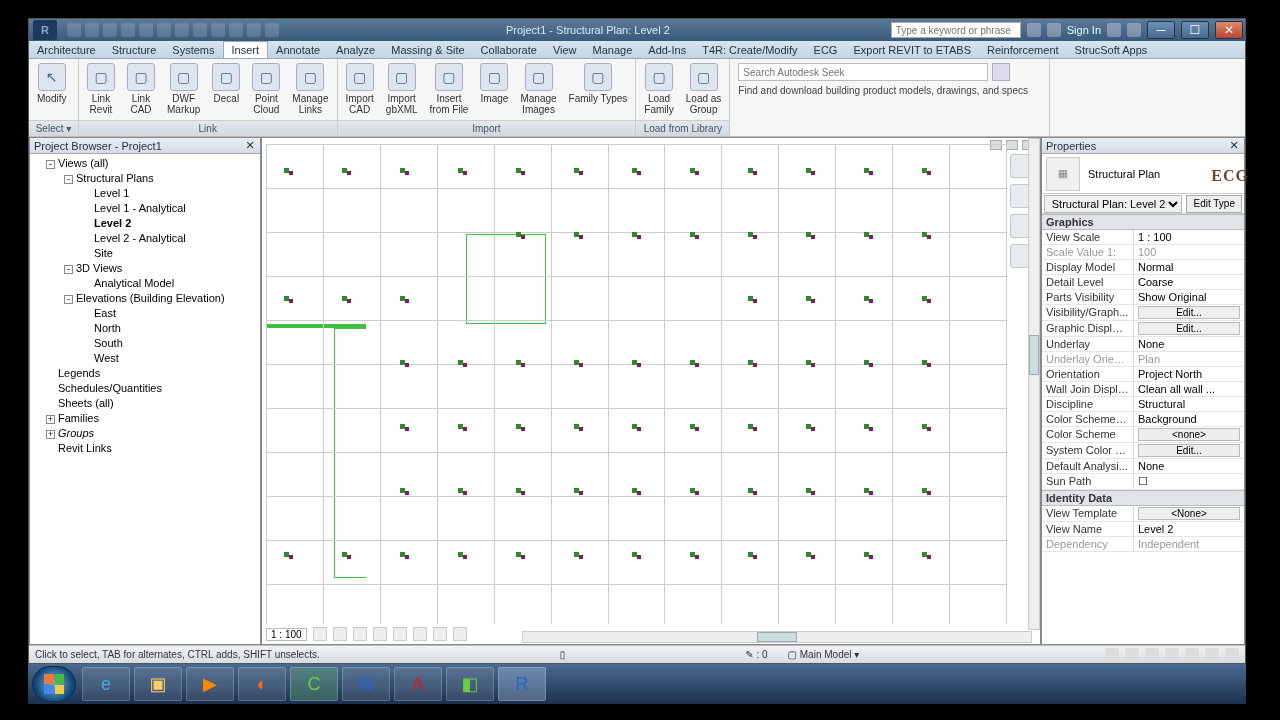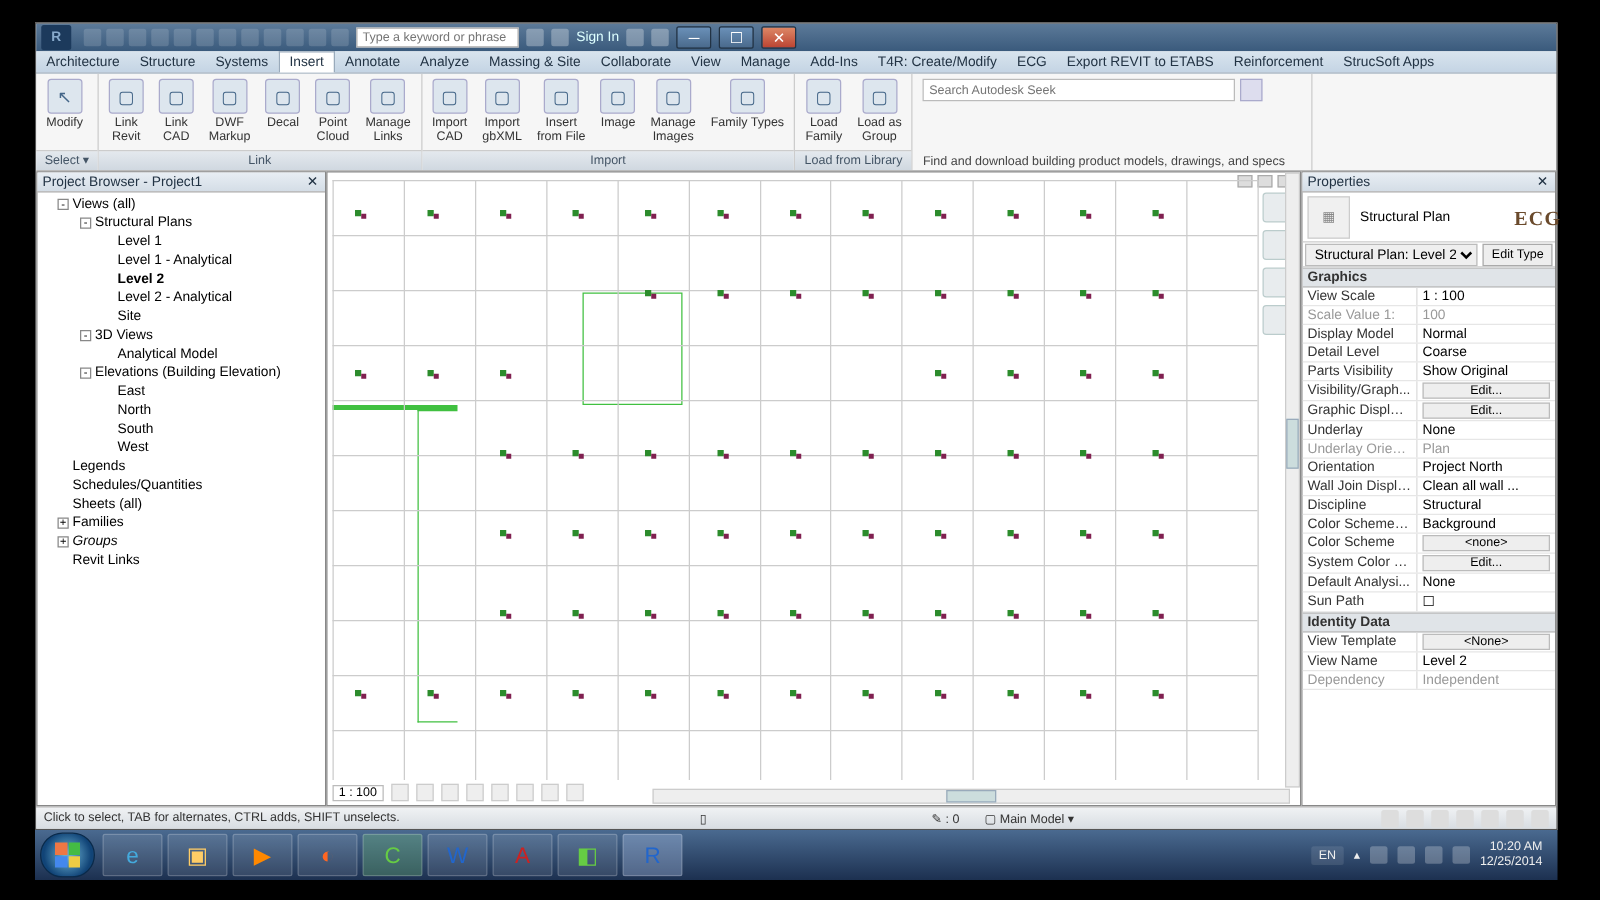--- a/index.html
+++ b/index.html
@@ -18,21 +18,21 @@
 .menubar { height: 18px; background: linear-gradient(#d8e4ee,#c4d4e4); display: flex; font-size: 11px; align-items: stretch; border-bottom: 1px solid #9ab; }
 .menubar div { padding: 2px 8px; color: #234; cursor: default; display:flex;align-items:center; }
 .menubar .active { background: #fff; border-top: 1px solid #9ab; border-left: 1px solid #9ab; border-right: 1px solid #9ab; }
 .ribbon { height: 78px; background: #f6f6f6; display: flex; border-bottom: 1px solid #bbb; }
 .ribbon-panel { border-right: 1px solid #ccc; display: flex; flex-direction: column; }
 .panel-body { flex: 1; display: flex; align-items: flex-start; padding: 2px; }
 .panel-title { height: 16px; background: linear-gradient(#e4e9ee,#d0d8e0); font-size: 10px; color: #456; text-align: center; line-height: 16px; border-top: 1px solid #ccc; }
 .rbtn { display: flex; flex-direction: column; align-items: center; padding: 2px 6px; cursor: default; }
 .rbtn .ric { width: 28px; height: 28px; background: #dde6ee; border: 1px solid #aac; border-radius: 3px; margin-bottom: 2px; display:flex;align-items:center;justify-content:center;font-size:14px;color:#468; }
 .rbtn .rlbl { font-size: 10px; color: #333; text-align: center; line-height: 11px; white-space: nowrap; }
-.seek-panel { flex-direction: column; padding: 4px 8px; width: 320px; gap: 39px; }
+.seek-panel { flex-direction: column; padding: 4px 8px; width: 320px; }
 .seek-panel input { width: 250px; height: 18px; border: 1px solid #bbb; font-size: 10px; padding: 0 4px; color: #888; }
 .seek-panel .desc { font-size: 10px; color: #444; margin-top: 4px; }
 .workspace { flex: 1; display: flex; min-height: 0; background: #888; }
 .pbrowser { width: 232px; background: #fff; border: 1px solid #888; display: flex; flex-direction: column; }
 .pbrowser-hdr, .prop-hdr { height: 16px; background: linear-gradient(#e8eef4,#d4dde6); border-bottom: 1px solid #aaa; display: flex; align-items: center; padding: 0 4px; font-size: 11px; color: #234; }
 .pbrowser-hdr .x, .prop-hdr .x { margin-left: auto; width: 12px; text-align: center; cursor: default; font-family: Arial; }
 .tree { flex: 1; overflow: auto; padding: 2px; font-size: 11px; line-height: 15px; }
 .tree-item { white-space: nowrap; cursor: default; color: #000; }
 .tree-item.bold { font-weight: bold; }
 .exp { display: inline-block; width: 9px; height: 9px; border: 1px solid #888; text-align: center; line-height: 7px; font-size: 9px; margin-right: 3px; }
@@ -100,20 +100,21 @@
       <span></span>
       <span></span>
       <span></span>
       <span></span>
       <span></span>
       <span></span>
       <span></span>
       <span></span>
       <span></span>
     </div>
+    <div class="title-center">Project1 - Structural Plan: Level 2</div>
     <div class="title-right">
       <input placeholder="Type a keyword or phrase" style="">
       <span class="ico"></span>
       <span class="ico"></span>
       <span style="color:#dff;font-size:11px;">Sign In</span>
       <span class="ico"></span>
       <span class="ico"></span>
       <div class="winbtn">─</div>
       <div class="winbtn">☐</div>
       <div class="winbtn close">✕</div>
@@ -521,25 +522,13 @@
     </div>
   <div class="tbtn" style="color:#4ad;">e</div>
   <div class="tbtn" style="color:#fc6;">▣</div>
   <div class="tbtn" style="color:#f80;">▶</div>
   <div class="tbtn" style="color:#f62;">◐</div>
   <div class="tbtn" style="color:#6c4;background:rgba(120,200,120,.3);">C</div>
   <div class="tbtn" style="color:#26c;">W</div>
   <div class="tbtn" style="color:#c22;">A</div>
   <div class="tbtn" style="color:#6c4;">◧</div>
   <div class="tbtn" style="color:#26c;background:rgba(200,220,255,.3);">R</div>
-  <div class="tray">
-    <span class="lang">EN</span>
-    <span>▴</span>
-    <span class="tico"></span>
-    <span class="tico"></span>
-    <span class="tico"></span>
-    <span class="tico"></span>
-    <div class="clock">
-      <div>10:20 AM</div>
-        <div>12/25/2014</div>
-    </div>
-  </div>
 </div>
 
 </body></html>

